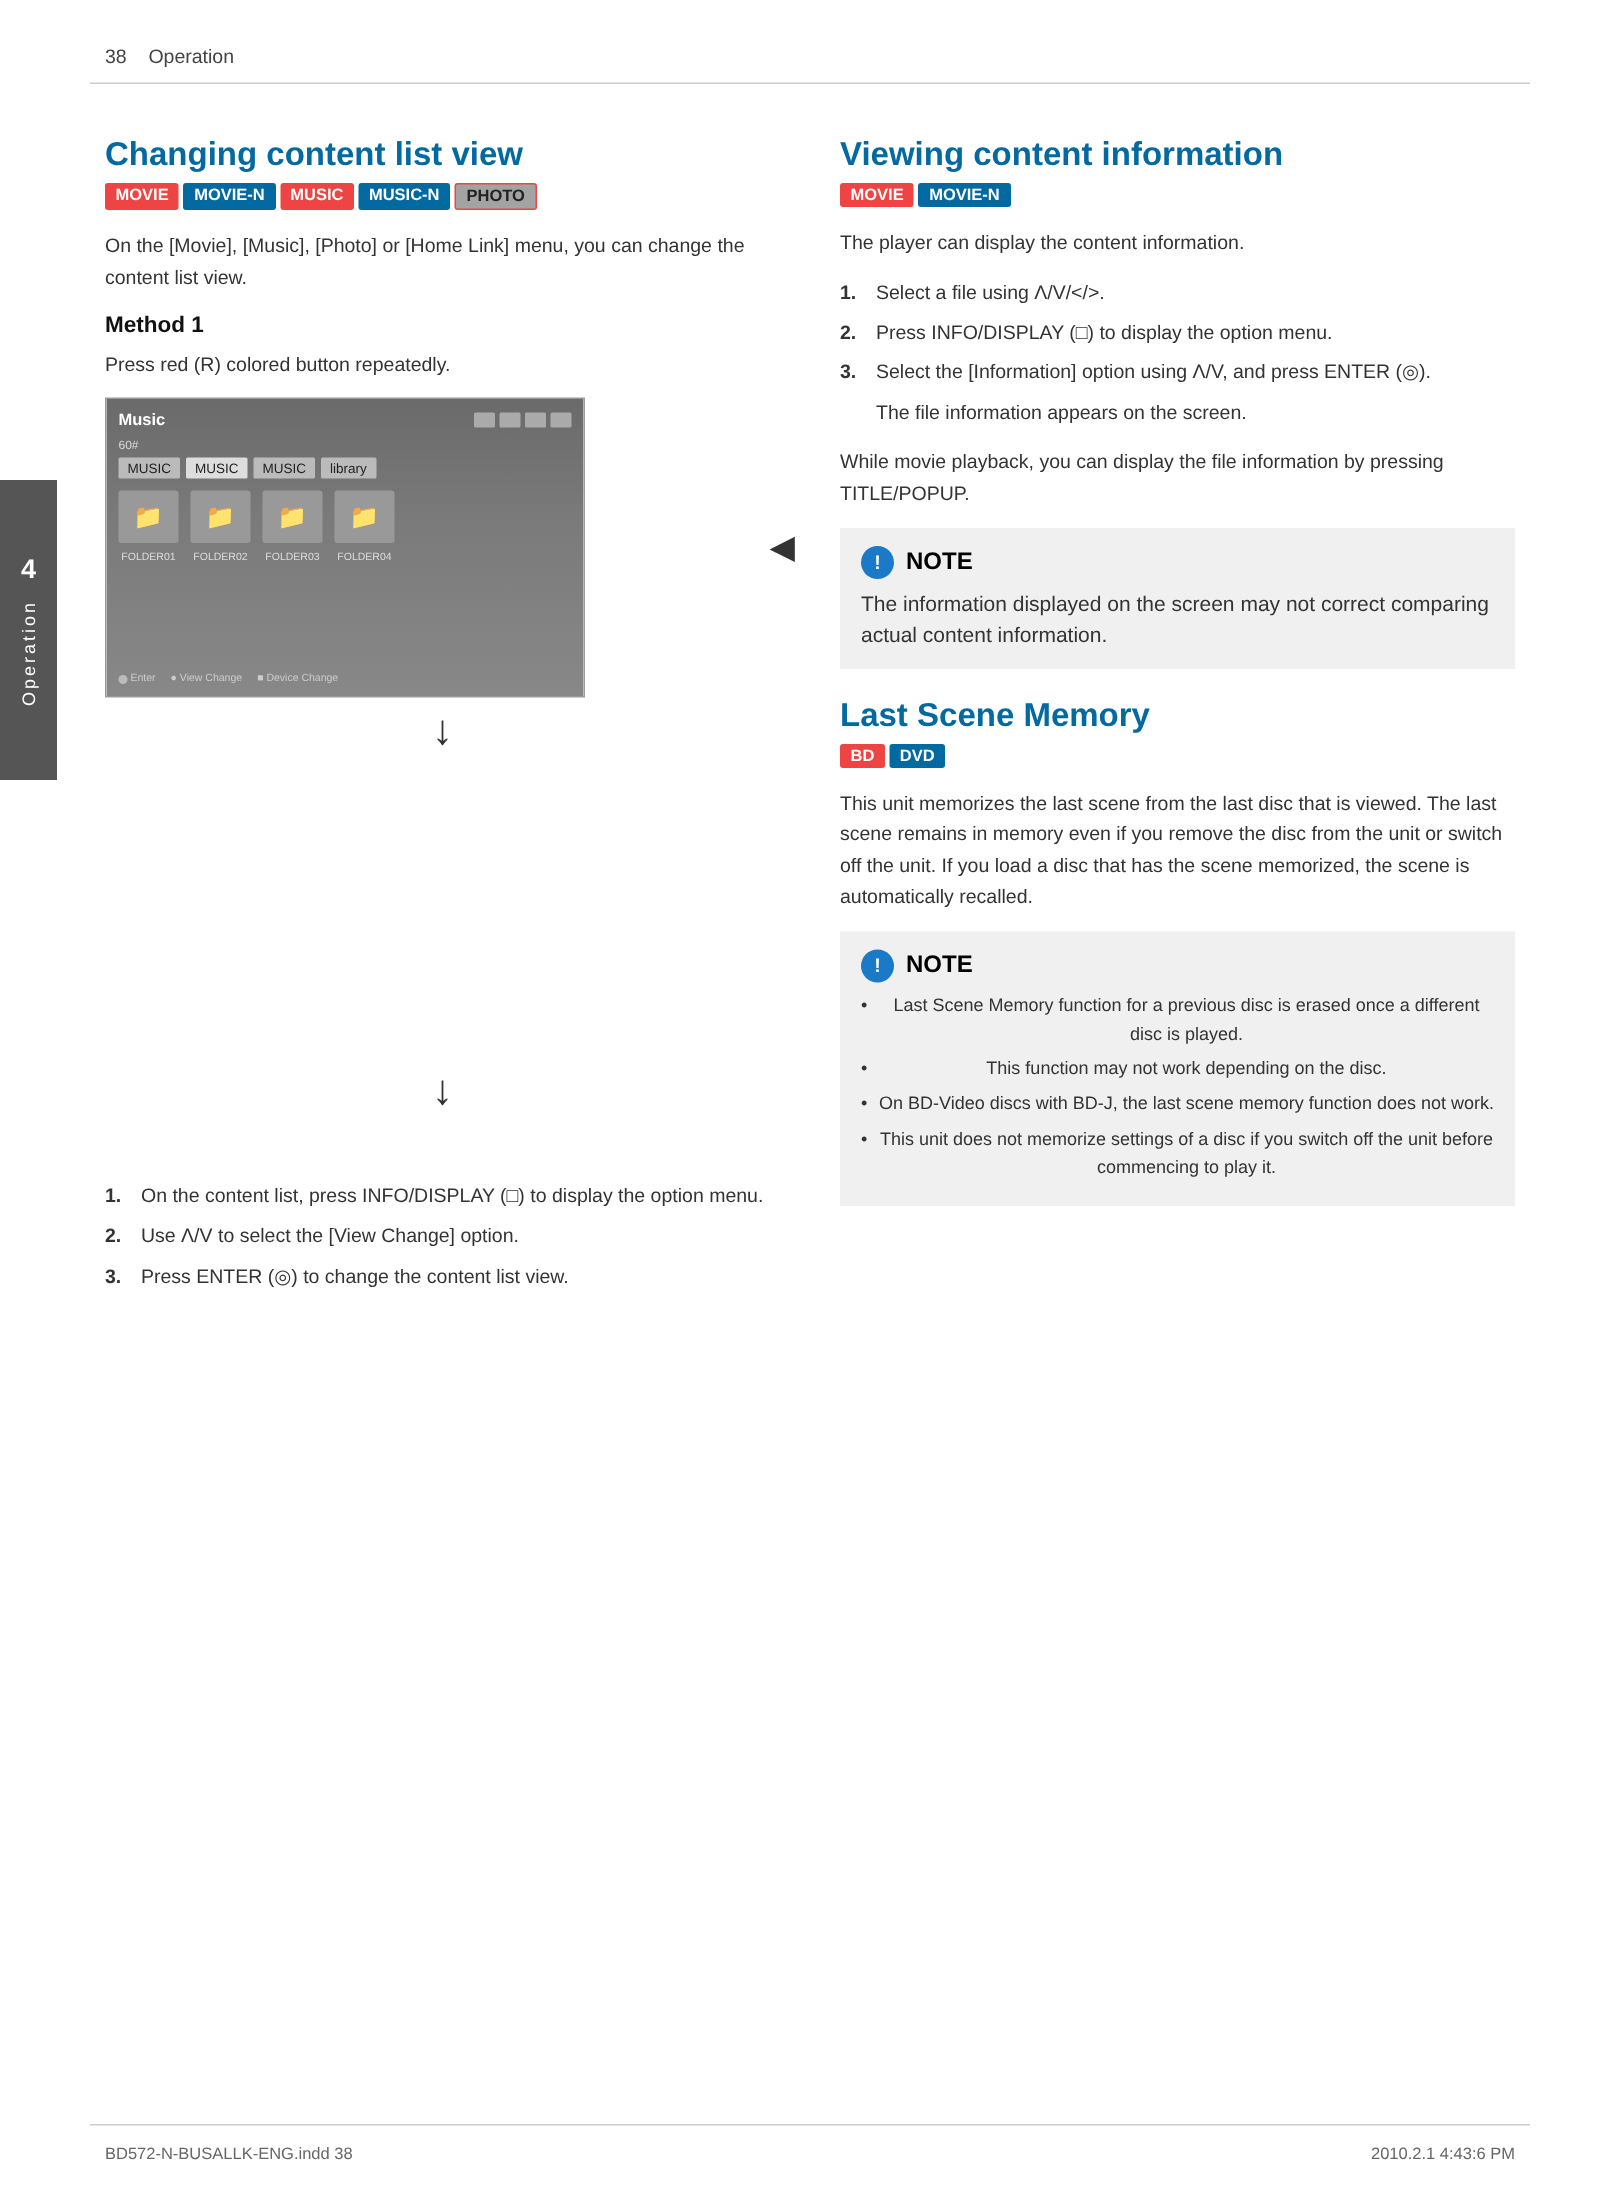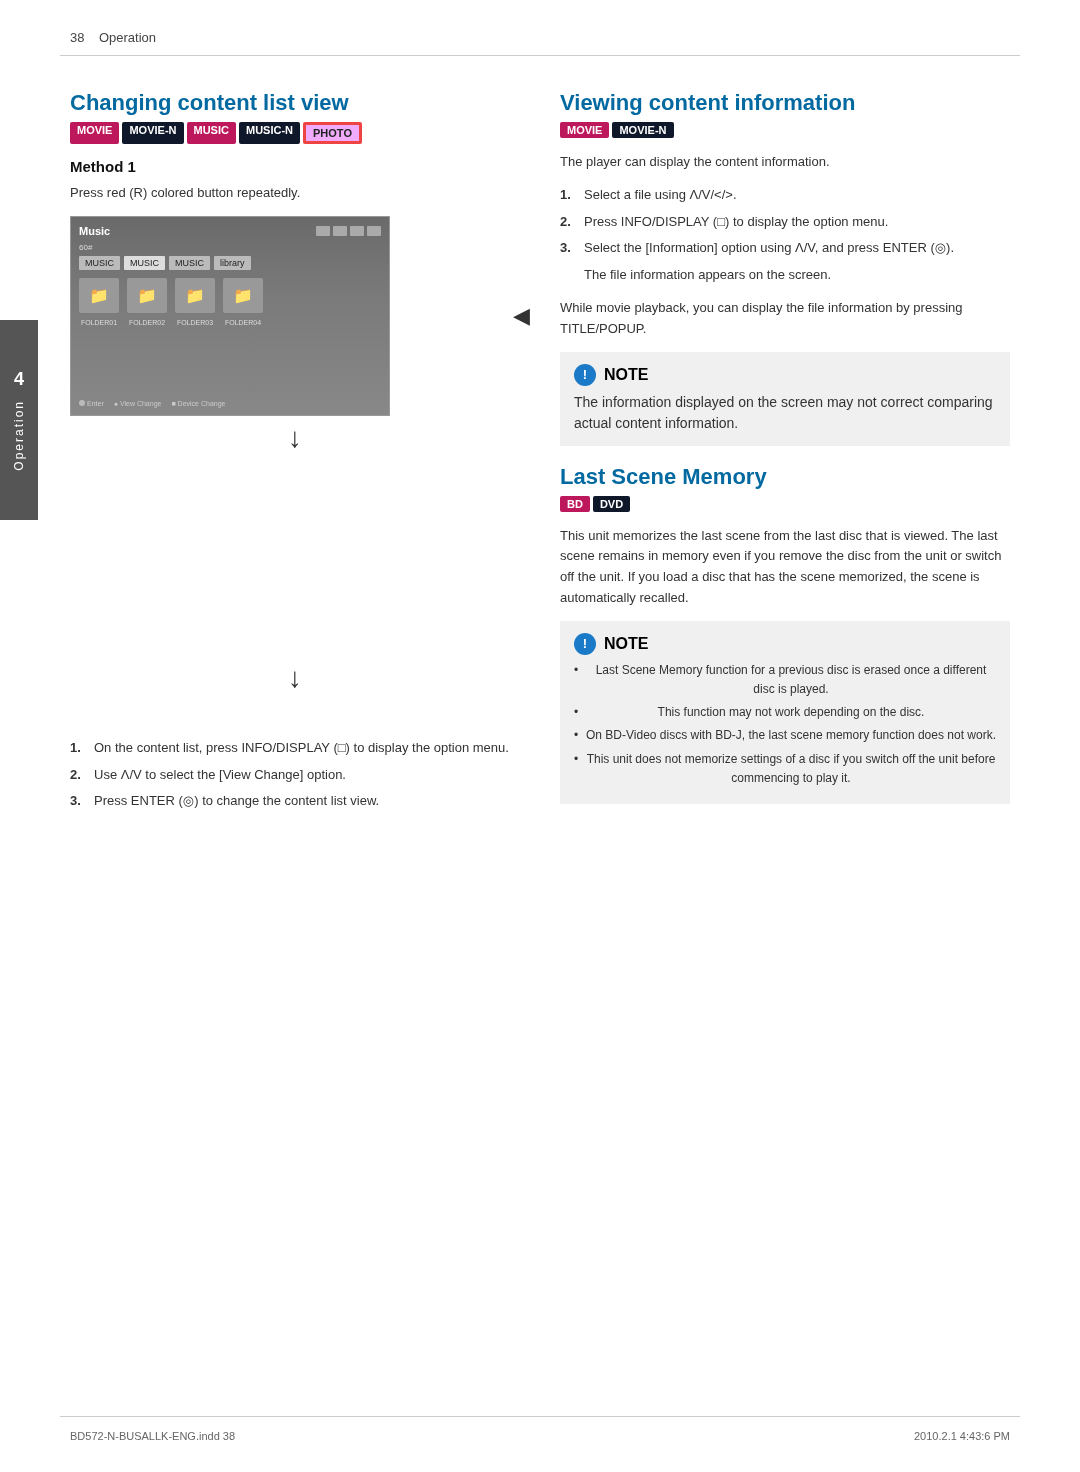--- a/index.html
+++ b/index.html
@@ -101,30 +101,30 @@
       margin-bottom: 14px;
       flex-wrap: wrap;
     }
 
     .badge {
       display: inline-block;
       padding: 2px 7px;
       font-size: 11px;
       font-weight: bold;
       color: #fff;
-      background: #0f172a;
+      background: #0369a1;
       border-radius: 2px;
     }
     .badge-dark {
-      background: #be185d;
+      background: #ef4444;
     }
     .badge-outline {
-      background: #f0abfc;
+      background: #a3a3a3;
       color: #222;
-      border: 3px solid #ef4444;
+      border: 1px solid #ef4444;
     }
 
     
     .body-text {
       font-size: 13px;
       line-height: 1.6;
       color: #333;
       margin-bottom: 12px;
     }
 
@@ -386,20 +386,21 @@
     <div class="section-title">Changing content list view</div>
 
     <div class="badge-row">
       <span class="badge badge-dark">MOVIE</span>
       <span class="badge">MOVIE-N</span>
       <span class="badge badge-dark">MUSIC</span>
       <span class="badge">MUSIC-N</span>
       <span class="badge badge-outline">PHOTO</span>
     </div>
 
+    <p class="body-text">On the [Movie], [Music], [Photo] or [Home Link] menu, you can change the content list view.</p>
 
     <div class="method-heading">Method 1</div>
     <p class="body-text">Press red (R) colored button repeatedly.</p>
 
     <div style="position:relative; margin-bottom:6px;">
       <div class="screenshot-area">
         <div class="screenshot-inner">
 
           <div class="ss-title-bar" style="width:100%;">
             <span class="ss-title">Music</span>

